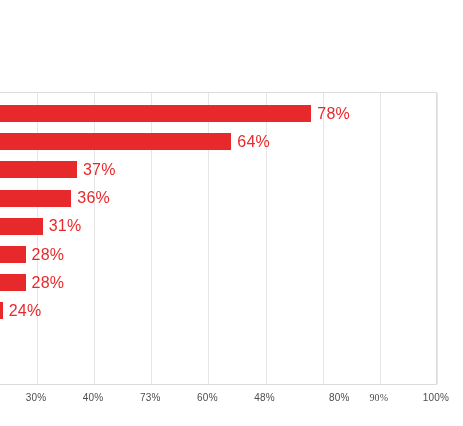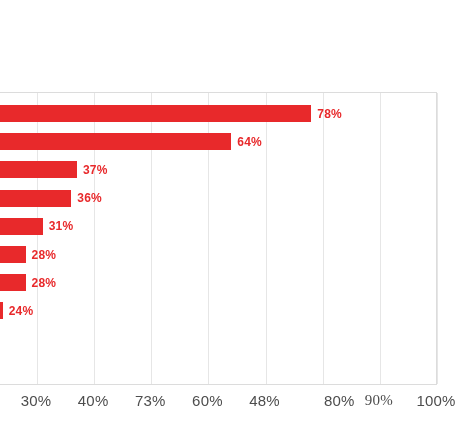--- a/index.html
+++ b/index.html
@@ -62,41 +62,41 @@
     height: 17px;
     display: flex;
     align-items: center;
   }
   .bar {
     height: 17px;
     background: #e8292b;
     flex: 0 0 auto;
   }
   .bar-label {
-    font-size: 12px;
-    font-weight: bold;
+    font-size: 16px;
+    font-weight: normal;
     color: #e8292b;
     margin-left: 6px;
     white-space: nowrap;
     letter-spacing: 0.2px;
   }
 
   
   .axis-labels {
     position: absolute;
     left: -40px;
     top: 392px;
     width: 477px;
     height: 24px;
   }
   .tick-label {
     position: absolute;
     top: 0;
     transform: translateX(-50%);
-    font-size: 15px;
+    font-size: 10px;
     color: #4d4d4d;
     white-space: nowrap;
     letter-spacing: 0.2px;
   }
 </style>
 </head>
 <body>
 
 <div id="chart-root">
 

